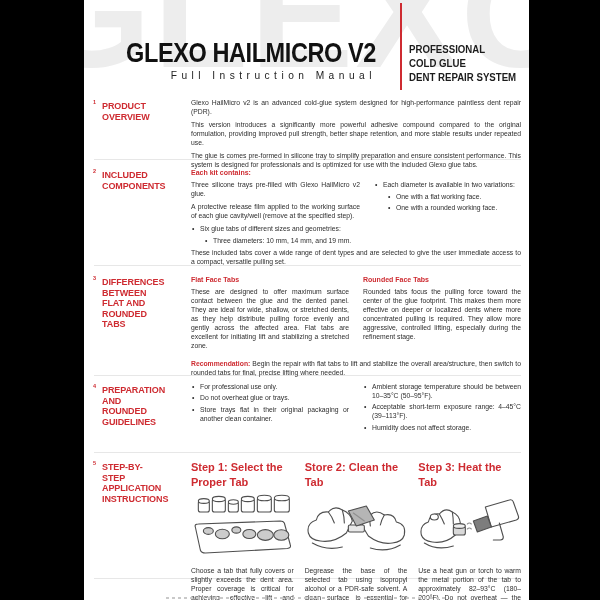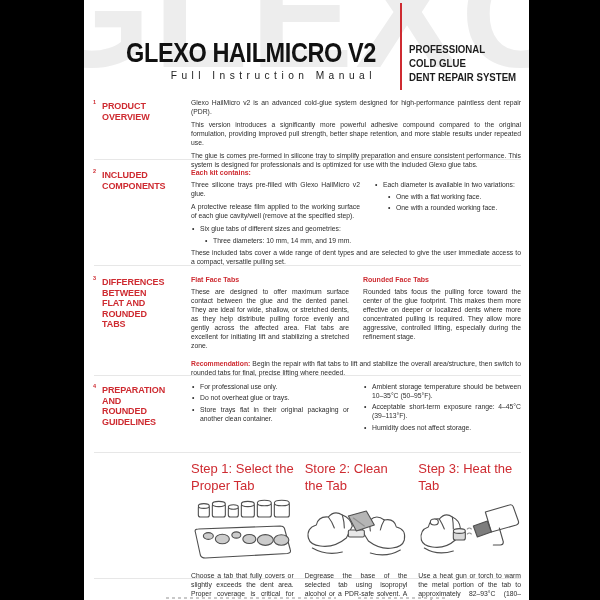--- a/index.html
+++ b/index.html
@@ -47,21 +47,21 @@
   .sec-body p{margin:0 0 4px 0;text-align:justify;}
   .red-b{color:#ce2b31;font-weight:700;}
   .kit-head{font-size:7px;margin-bottom:3px;}
   .cols{display:flex;gap:14px;}
   .col{flex:1;min-width:0;}
   .bullets{margin:0 0 3px 0;padding:0;list-style:none;}
   .bullets li{position:relative;padding-left:9px;margin-bottom:2.5px;text-align:justify;}
   .bullets li:before{content:"•";position:absolute;left:1px;top:0;}
   .bullets .sub{margin-left:13px;}
   .col-head{font-size:7px;margin-bottom:4px;}
-  .step-title{font-size:13px;color:#ce2b31;font-weight:400;margin-bottom:4px;}
+  .step-title{font-size:11px;color:#ce2b31;font-weight:700;margin-bottom:4px;}
   .steps{display:flex;gap:11px;}
   .step{flex:1;min-width:0;}
   .illus{width:100%;height:66px;margin-bottom:5px;}
   .caption{text-align:justify;}
   .footer-dash{
     position:absolute;top:597px;height:2px;z-index:2;
     background:repeating-linear-gradient(90deg,#c9c9c9 0 3px,transparent 3px 6px);
   }
 </style>
 </head>
@@ -167,20 +167,24 @@
             <li>Ambient storage temperature should be between 10–35°C (50–95°F).</li>
             <li>Acceptable short-term exposure range: 4–45°C (39–113°F).</li>
             <li>Humidity does not affect storage.</li>
           </ul>
         </div>
       </div>
     </div>
   </section>
 
   <section style="top:460px">
+    <div class="sec-label">
+      <span class="sec-num">5</span>
+      <span>STEP-BY-STEP APPLICATION INSTRUCTIONS</span>
+    </div>
     <div class="sec-body">
       <div class="steps">
 
         <div class="step">
           <div class="step-title">Step 1: Select the Proper Tab</div>
           <svg class="illus" viewBox="0 0 100 66">
             <g stroke="#4f4f4f" stroke-width="1.1" fill="#ffffff" stroke-linejoin="round">
 
               <g>
                 <rect x="6" y="8" width="11" height="11" rx="2"></rect>

